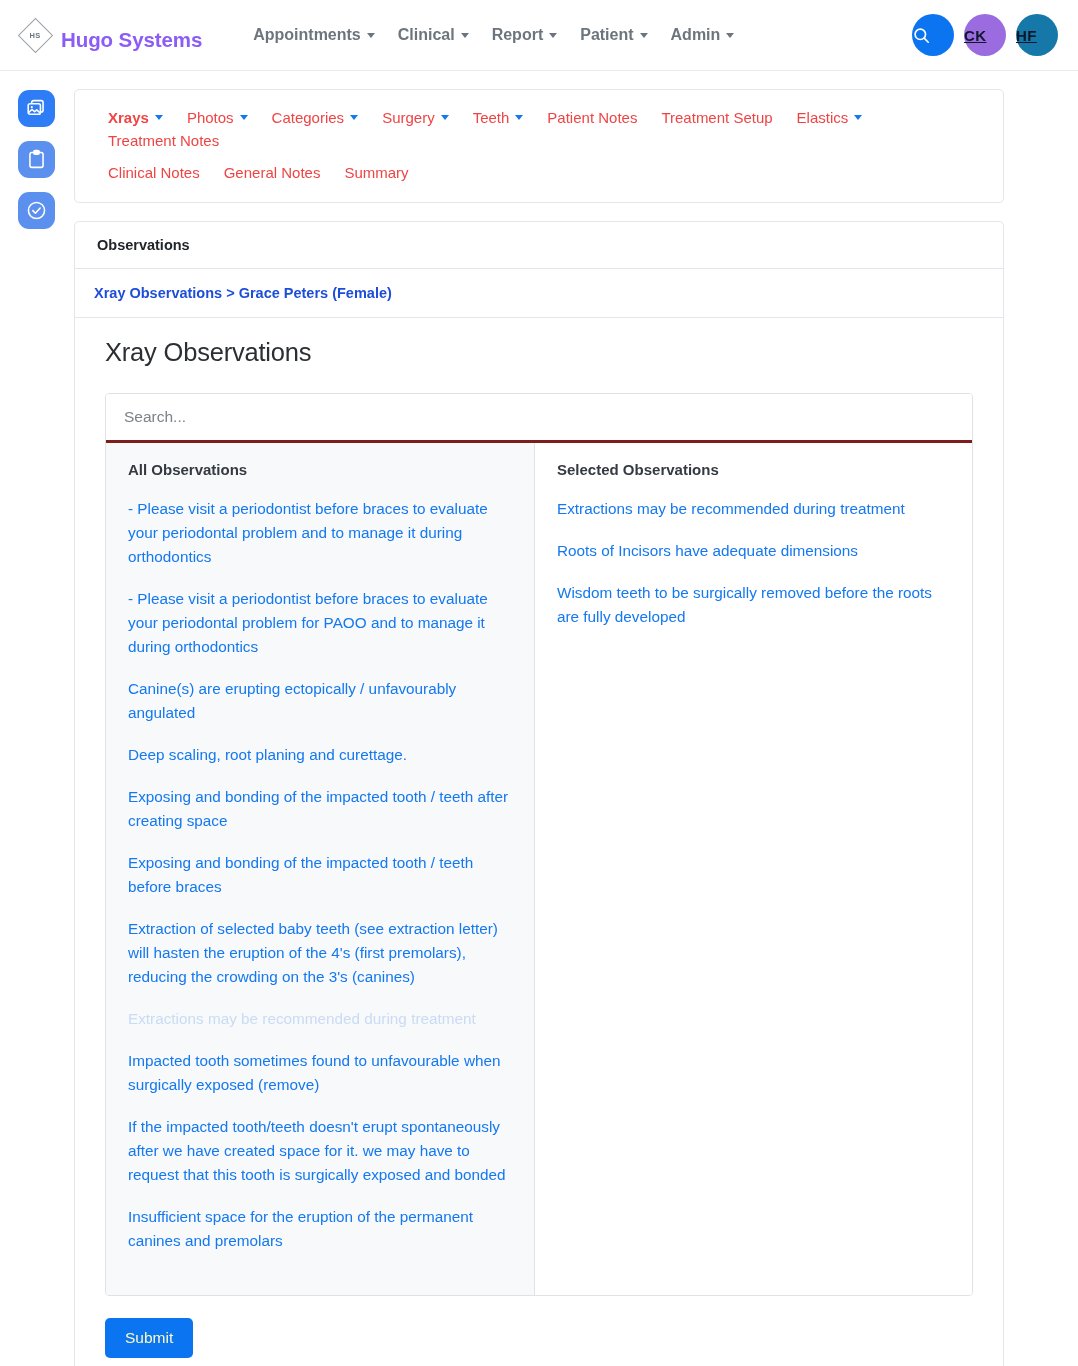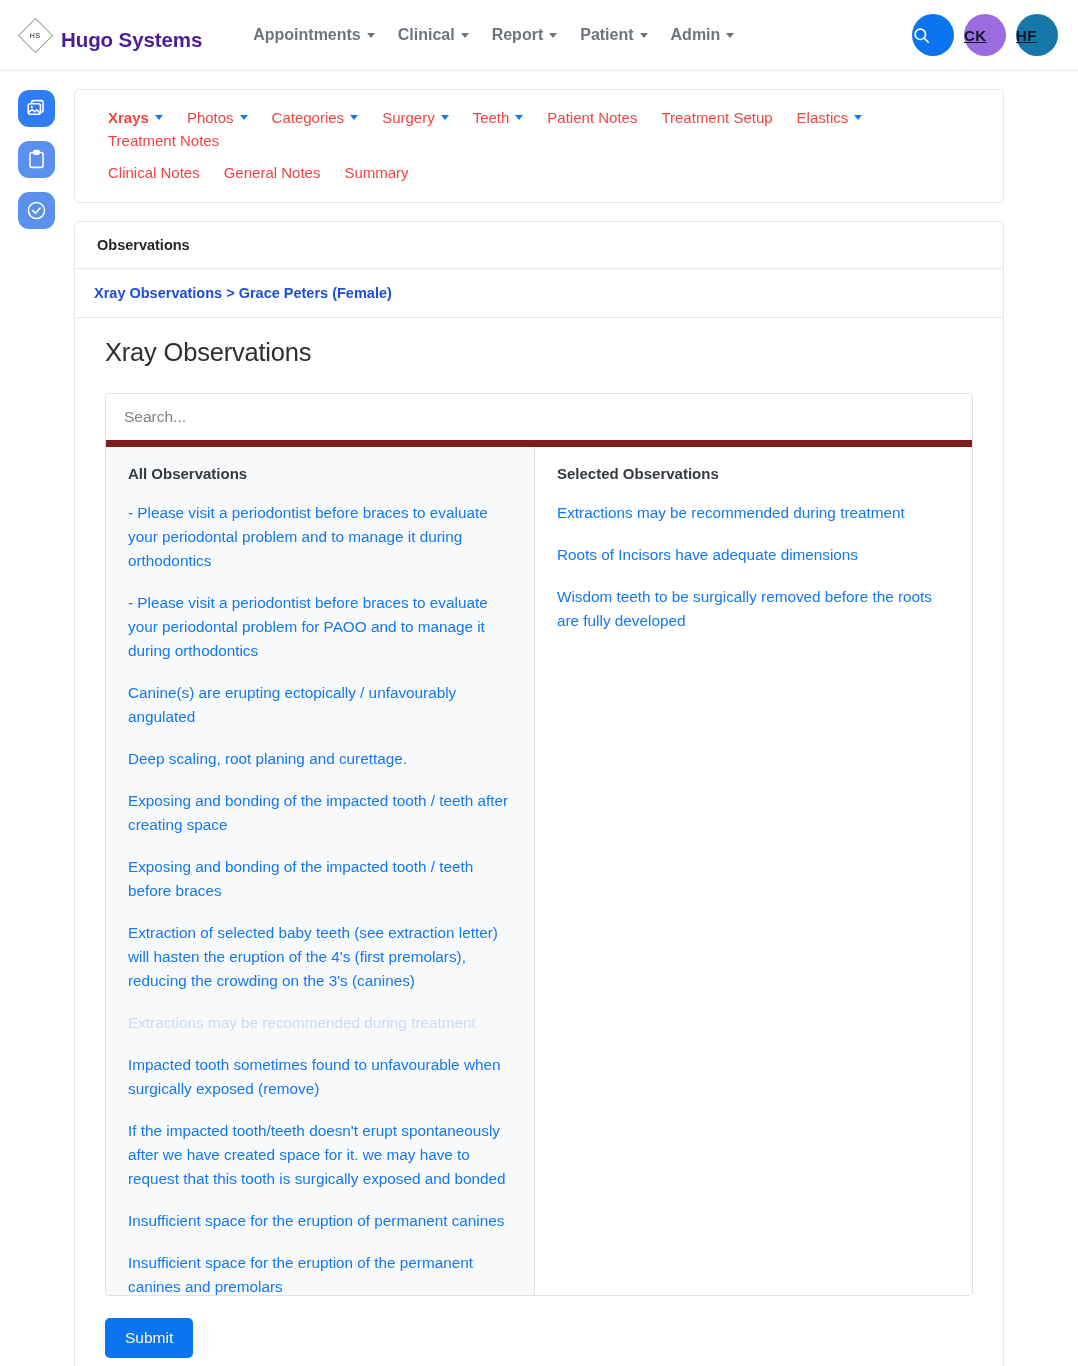--- a/index.html
+++ b/index.html
@@ -38,21 +38,21 @@
   .brand-diamond span {
     position: relative;
     font-size: 7.5px;
     font-weight: bold;
     color: #6c757d;
     letter-spacing: .2px;
   }
   .brand-name {
     font-size: 20.5px;
     font-weight: bold;
-    color: #4c1d95;
+    color: #8b5cf6;
     letter-spacing: -0.1px;
   }
 
   .nav-links { display: flex; align-items: center; gap: 1px; }
   .nav-link {
     display: flex; align-items: center; gap: 6px;
     font-size: 16px;
     color: #6c757d;
     padding: 8px 11px;
     cursor: pointer;
@@ -176,21 +176,21 @@
     border-radius: 4px;
     overflow: hidden;
     height: 903px;
     display: flex;
     flex-direction: column;
     background: #fff;
   }
   .search-input {
     width: 100%;
     border: none;
-    border-bottom: 7px solid #7f1d1d;
+    border-bottom: 3px solid #7f1d1d;
     padding: 14px 18px;
     font-size: 15.5px;
     color: #737373;
     font-family: "Liberation Sans", sans-serif;
     outline: none;
     background: #fff;
     flex: 0 0 auto;
   }
   .search-input::placeholder { color: #7b8288; }
 
@@ -377,21 +377,20 @@
             <div class="obs-item">- Please visit a periodontist before braces to evaluate your periodontal problem and to manage it during orthodontics</div>
             <div class="obs-item">- Please visit a periodontist before braces to evaluate your periodontal problem for PAOO and to manage it during orthodontics</div>
             <div class="obs-item">Canine(s) are erupting ectopically / unfavourably angulated</div>
             <div class="obs-item">Deep scaling, root planing and curettage.</div>
             <div class="obs-item">Exposing and bonding of the impacted tooth / teeth after creating space</div>
             <div class="obs-item">Exposing and bonding of the impacted tooth / teeth before braces</div>
             <div class="obs-item">Extraction of selected baby teeth (see extraction letter) will hasten the eruption of the 4's (first premolars), reducing the crowding on the 3's (canines)</div>
             <div class="obs-item disabled">Extractions may be recommended during treatment</div>
             <div class="obs-item">Impacted tooth sometimes found to unfavourable when surgically exposed (remove)</div>
             <div class="obs-item">If the impacted tooth/teeth doesn't erupt spontaneously after we have created space for it. we may have to request that this tooth is surgically exposed and bonded</div>
-            <div class="obs-item">Insufficient space for the eruption of permanent canines</div>
             <div class="obs-item">Insufficient space for the eruption of the permanent canines and premolars</div>
 
           </div>
 
           <div class="pane-right">
             <div class="pane-title">Selected Observations</div>
             <div class="obs-item">Extractions may be recommended during treatment</div>
             <div class="obs-item">Roots of Incisors have adequate dimensions</div>
             <div class="obs-item">Wisdom teeth to be surgically removed before the roots are fully developed</div>
           </div>

